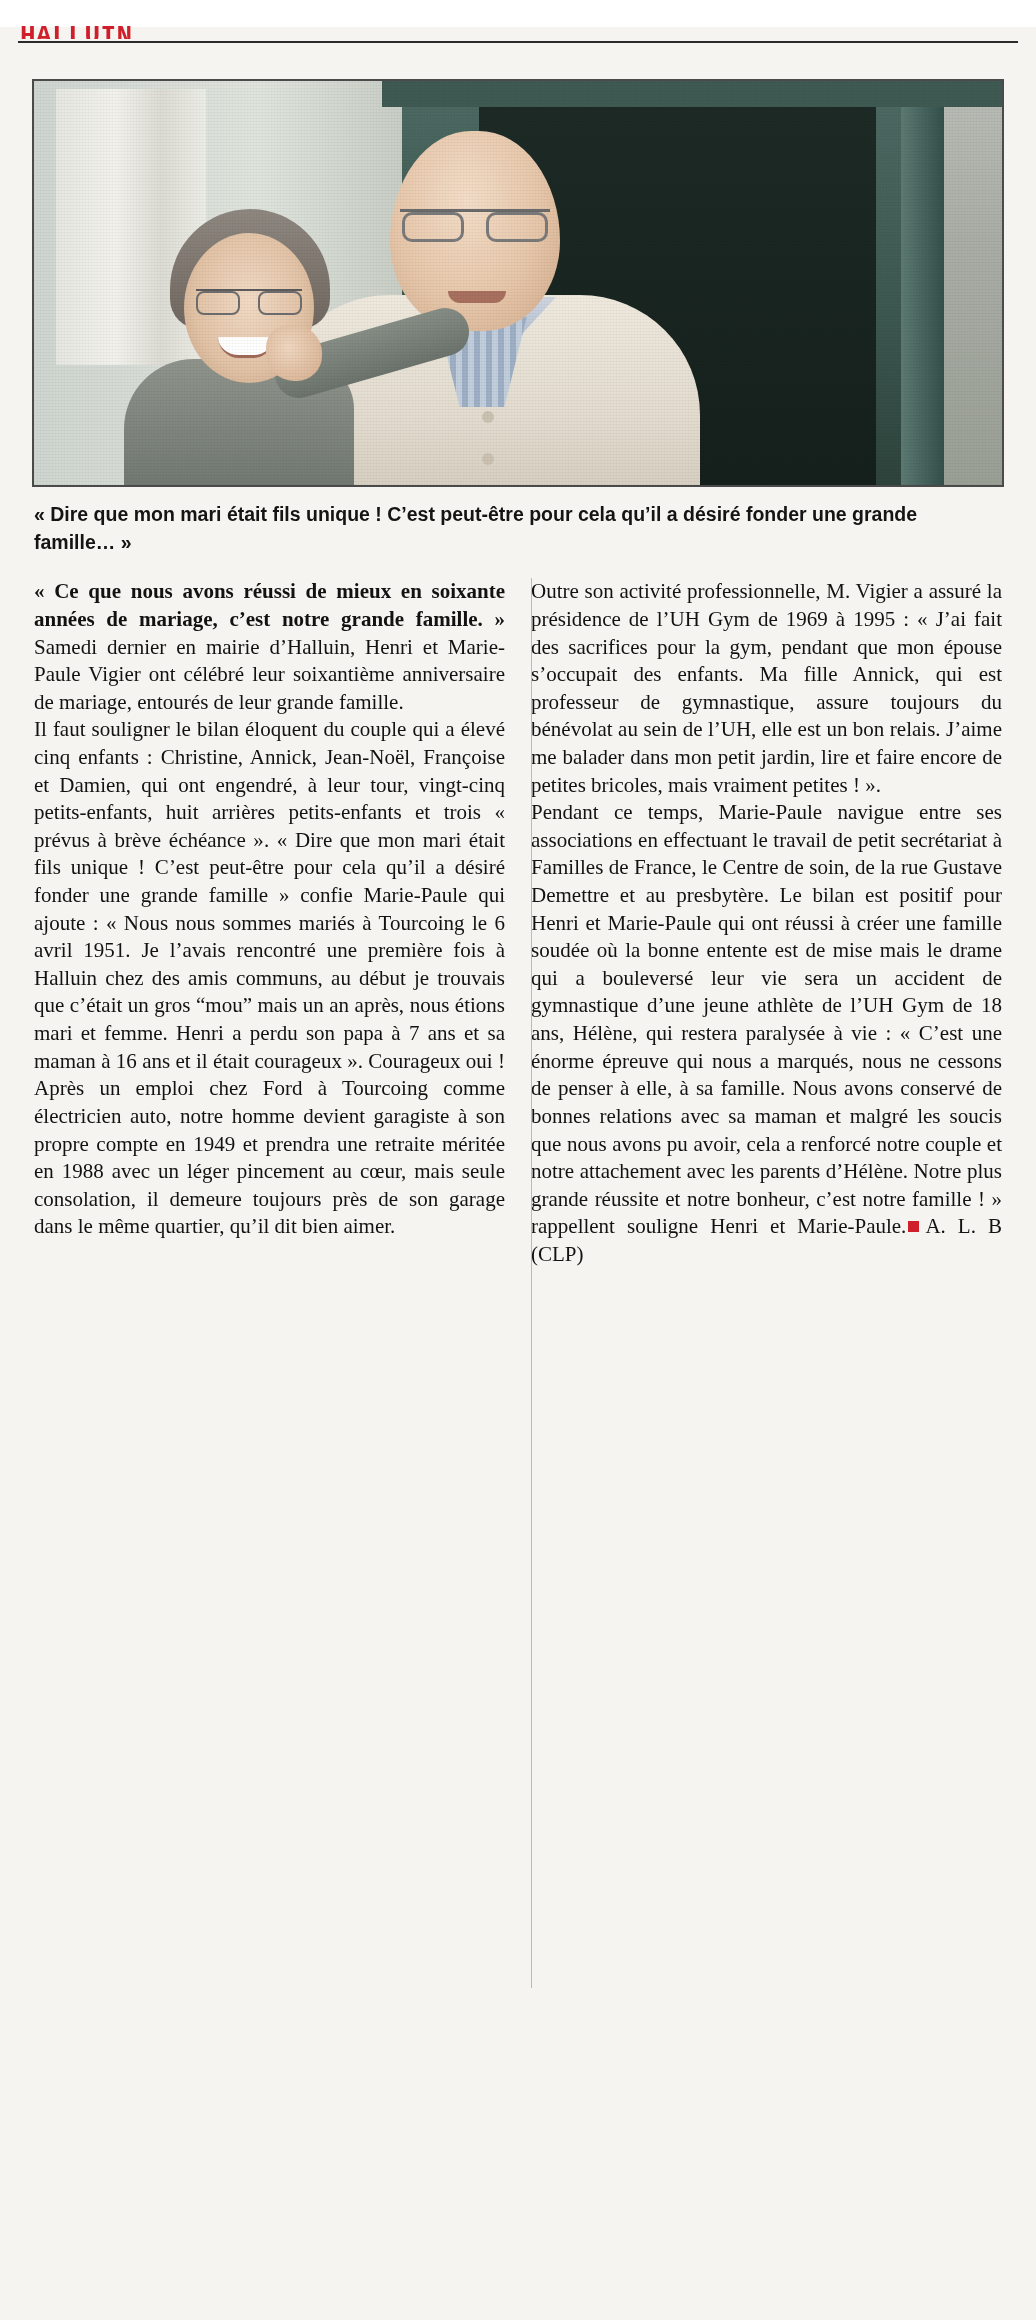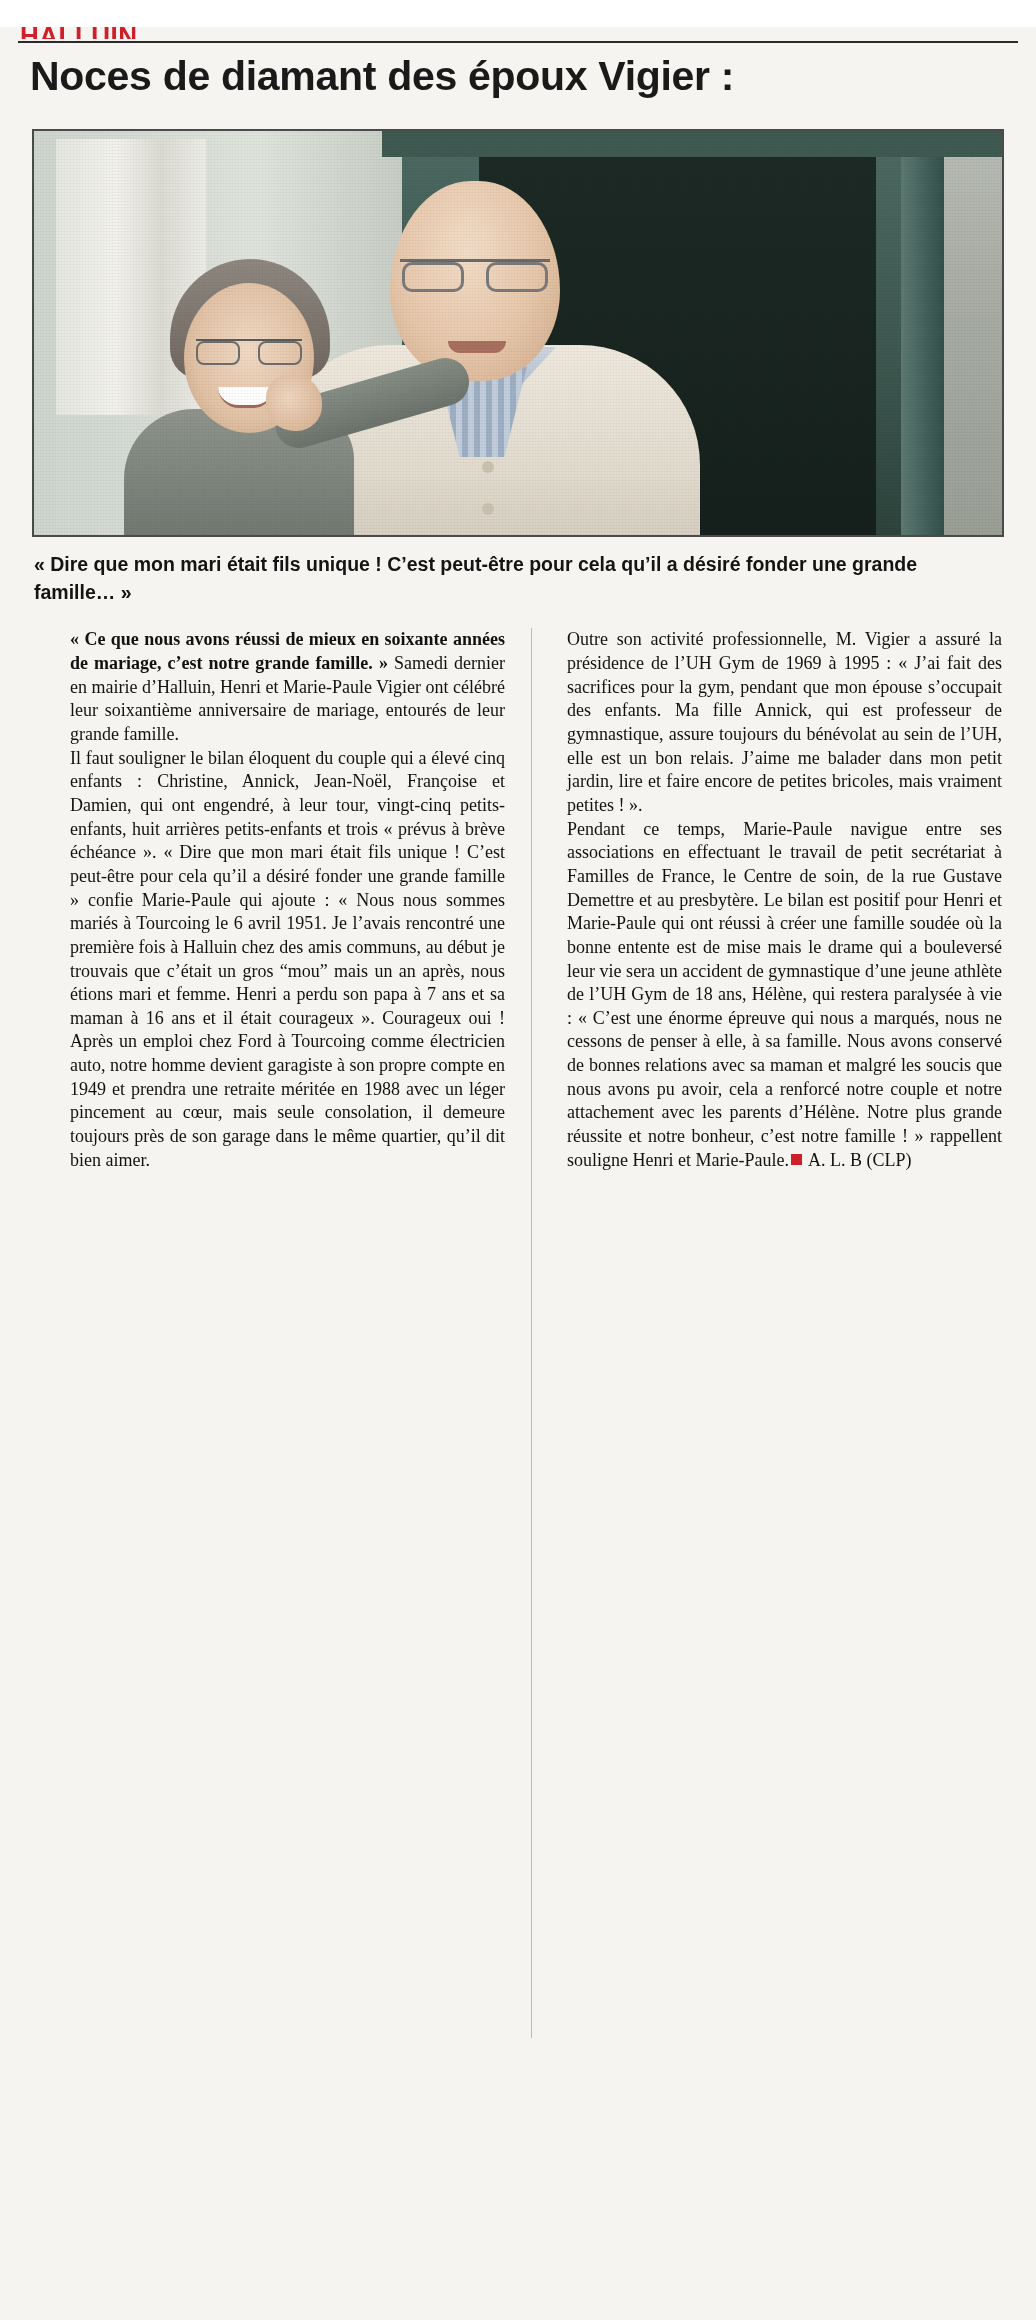--- a/index.html
+++ b/index.html
@@ -21,21 +21,21 @@
     height: 2320px;
     background: #f6f4f0;
     box-sizing: border-box;
     padding: 0 20px;
   }
   
   .kicker {
     position: absolute;
     top: -6px;
     left: 20px;
-    font-family: Liberation Sans, sans-serif;
+    font-family: Liberation Mono, monospace;
     font-weight: bold;
     font-size: 26px;
     letter-spacing: 0.5px;
     color: #cf1f2a;
     white-space: nowrap;
     overflow: hidden;
     height: 18px;
   }
   .kicker-rule {
     position: absolute;
@@ -230,26 +230,25 @@
 
   .columns {
     position: relative;
     margin: 22px 14px 0 14px;
     display: flex;
     gap: 26px;
     height: 1420px;
   }
   .col {
     width: 480px;
-    font-size: 18px;
+    font-size: 21px;
     line-height: 1.315;
     text-align: justify;
     hyphens: auto;
     color: #121212;
-    margin-left: 36px;
   }
   .col p { margin: 0; }
   .col .bold { font-weight: bold; }
   .col .ital { }
   .col-rule {
     position: absolute;
     left: 497px;
     top: 0;
     bottom: 10px;
     width: 1px;
@@ -264,21 +263,20 @@
 </style>
 </head>
 <body>
 
 <div class="page">
 
   <div class="kicker">HALLUIN</div>
   <div class="kicker-rule"></div>
 
   <h1 class="headline">
-    <span class="l1">Noces de diamant des époux Vigier :</span>
   </h1>
 
   <div class="photo-wrap">
     <div class="photo">
       <div class="bg-wall"></div>
       <div class="shutter-left"></div>
       <div class="curtain"></div>
       <div class="door-frame">
         <div class="door-right-panel"></div>
       </div>

